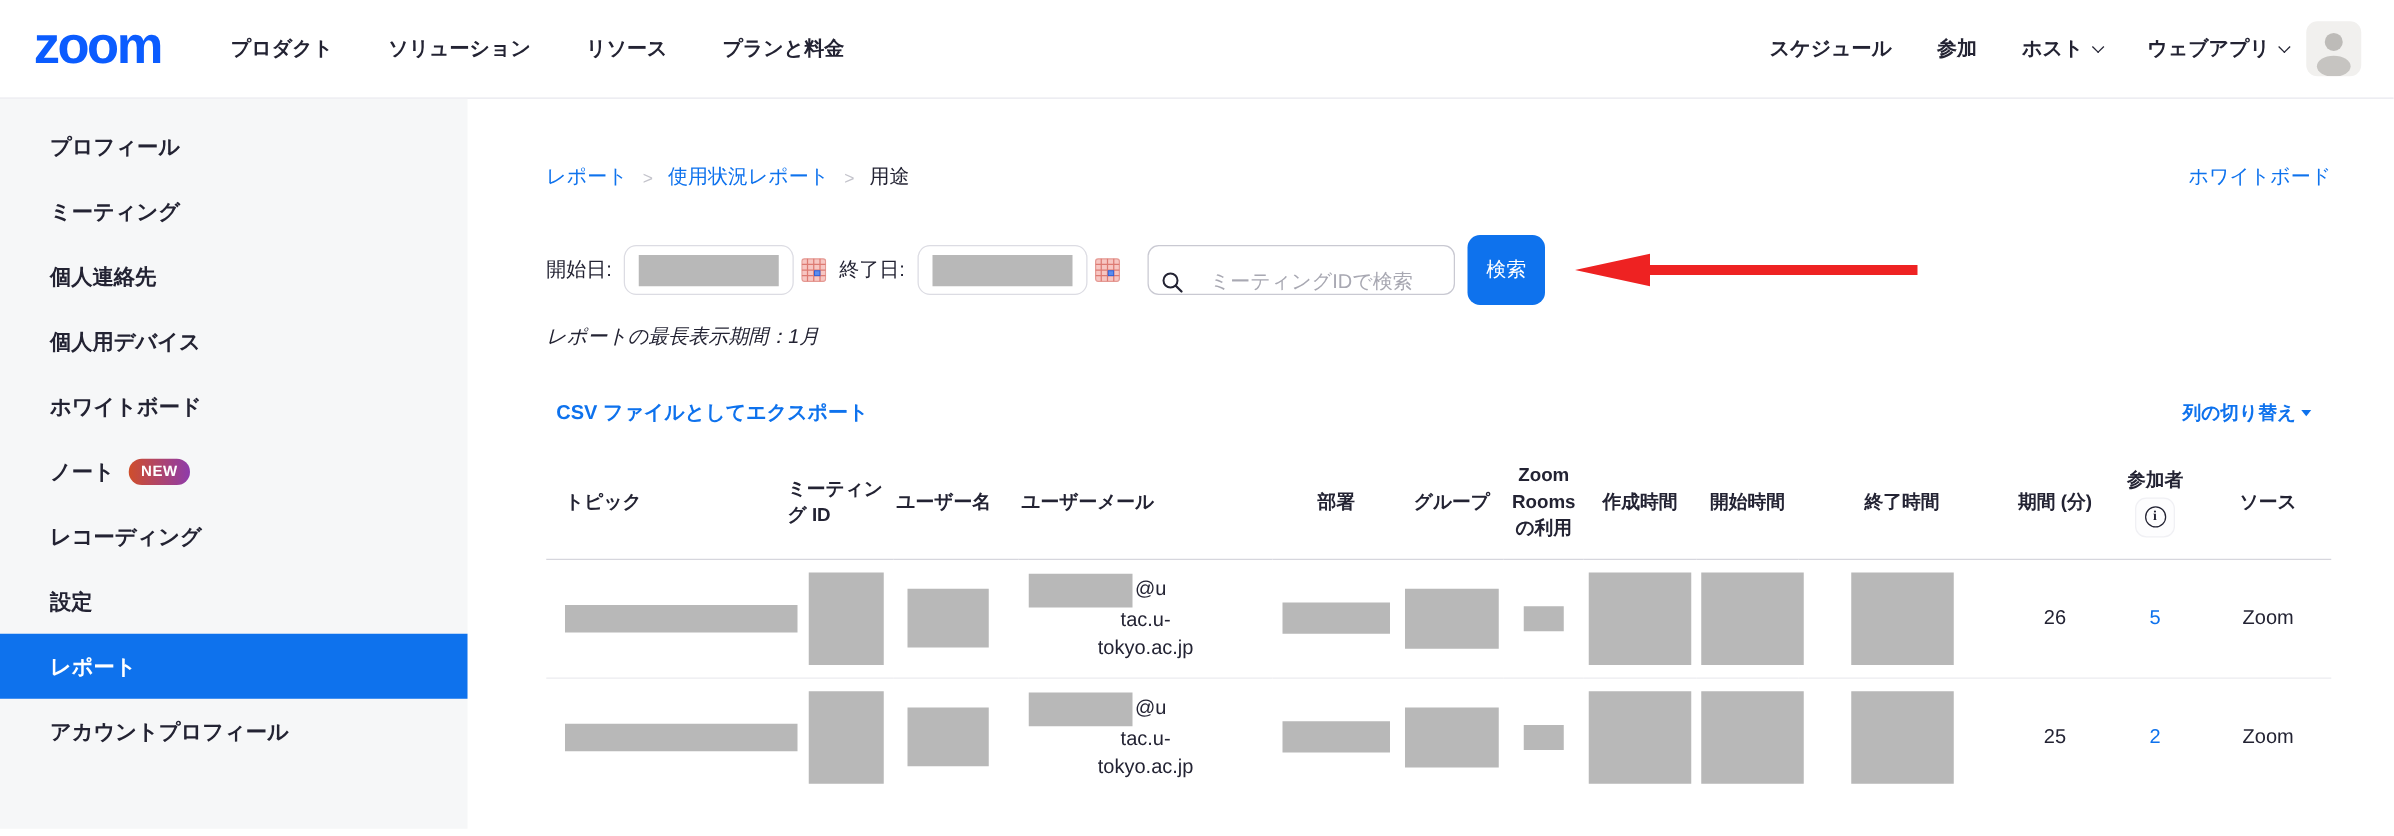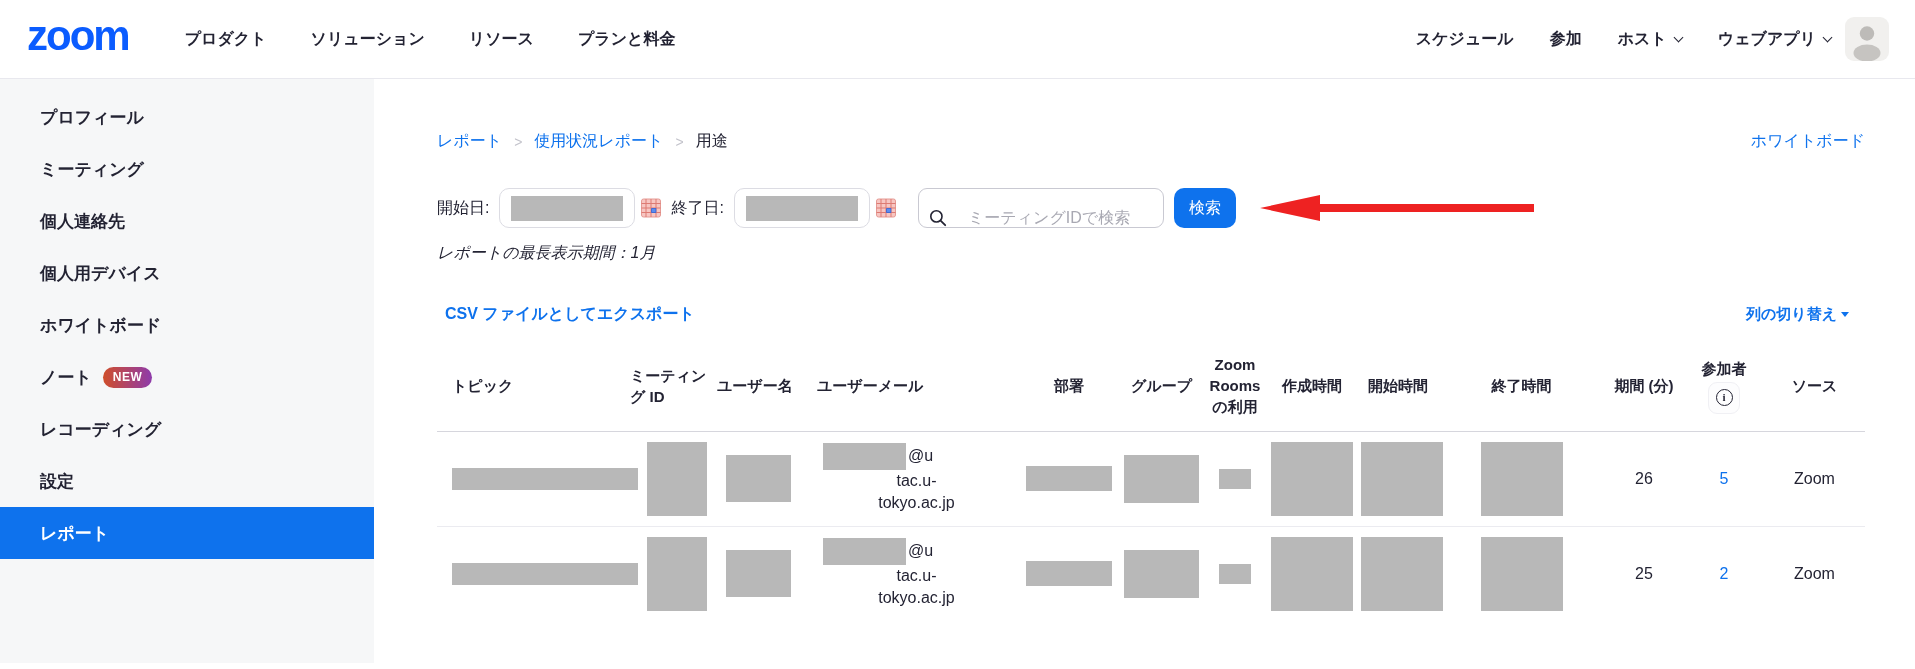--- a/index.html
+++ b/index.html
@@ -42,21 +42,21 @@
   .date-box { width:136px; height:40px; background:#fff; border:1.5px solid #dcdce3;
     border-radius:10px; display:flex; align-items:center; padding:0 11px; margin-right:6px; cursor:text; }
   .redact { background:#b8b8b8; }
   .date-redact { width:100%; height:25px; }
   .cal { width:20px; height:20px; margin-right:10px; cursor:pointer; flex:none; }
   .search-box { width:246px; height:40px; border:1.5px solid #c9c9d2; border-radius:9px;
     display:flex; align-items:flex-end; padding:0 10px; gap:21px; margin-left:12px; background:#fff; }
   .search-box input { border:none; outline:none; flex:1; min-width:0; font-size:16px;
     color:#232333; background:transparent; font-family:inherit; }
   .search-box input::placeholder { color:#a8a8b2; }
-  .search-btn { width:62px; height:40px; background:#0e72ed; border:none; border-radius:10px;
+  .search-btn { width:62px; height:56px; background:#0e72ed; border:none; border-radius:10px;
     color:#fff; font-size:16px; font-family:inherit; cursor:pointer; margin-left:10px; flex:none; }
   .arrow-annot { margin-left:22px; flex:none; }
 
   .note { margin-top:15px; font-size:16px; font-style:italic; font-weight:500; }
 
   
   .tbl-toolbar { margin-top:40px; display:flex; align-items:center; }
   .csv-link { margin-left:8px; color:#0e72ed; font-size:16px; font-weight:600;text-align:right; }
   .toggle-link { margin-left:auto; margin-right:16px; color:#0e72ed; font-size:15px; font-weight:600;
     display:flex; align-items:center; }
@@ -137,20 +137,23 @@
         <span class="badge">NEW</span>
       </div>
     <div class="side-item">
         <span>レコーディング</span>
       </div>
     <div class="side-item">
         <span>設定</span>
       </div>
     <div class="side-item active">
         <span>レポート</span>
+      </div>
+    <div class="side-item">
+        <span>アカウントプロフィール</span>
       </div>
   </aside>
 
   <main class="main">
 
     <div class="crumb-row">
       <nav class="crumb">
         <a class="lnk">レポート</a>
         <span class="sep">&gt;</span>
         <a class="lnk">使用状況レポート</a>

